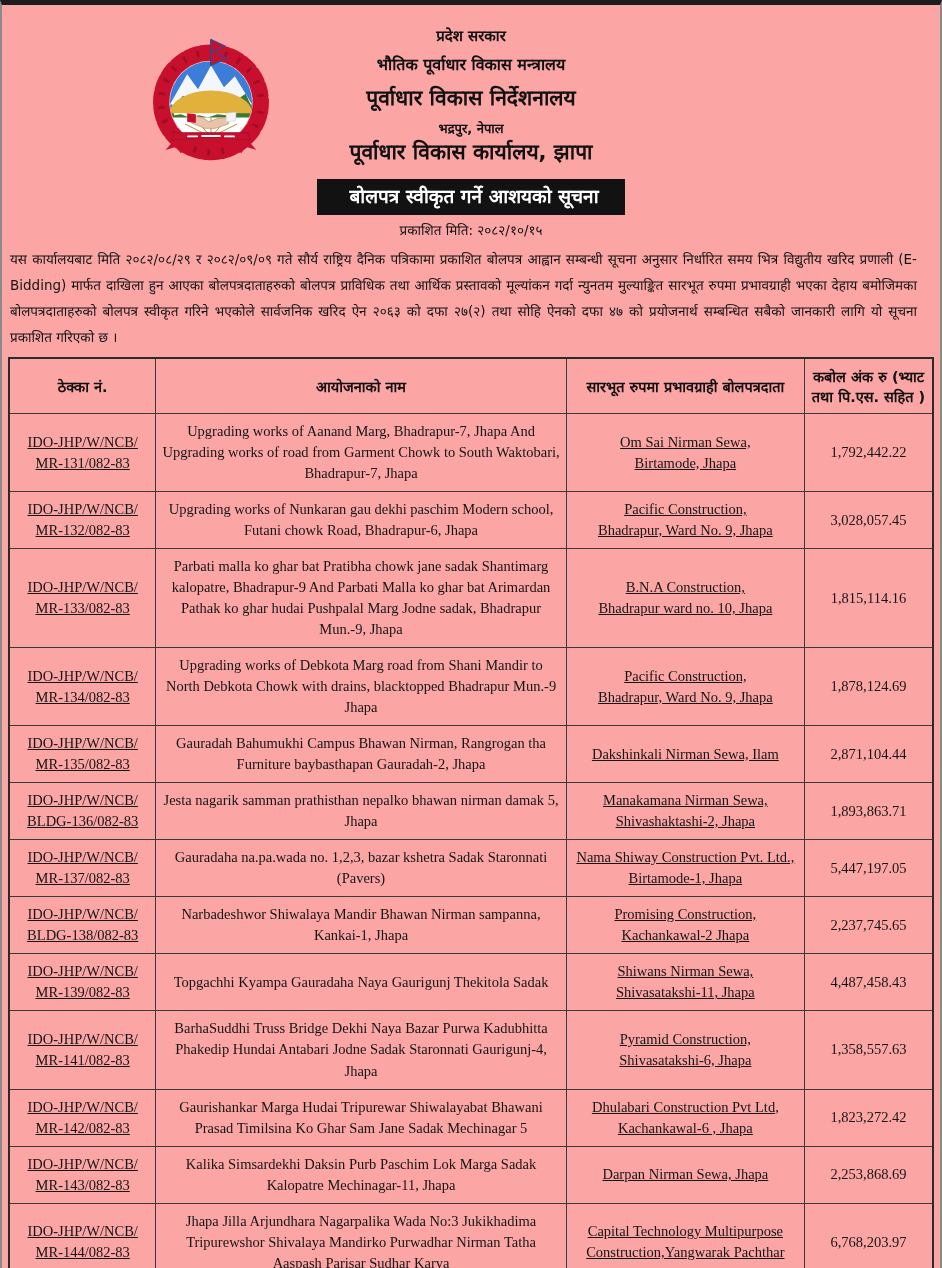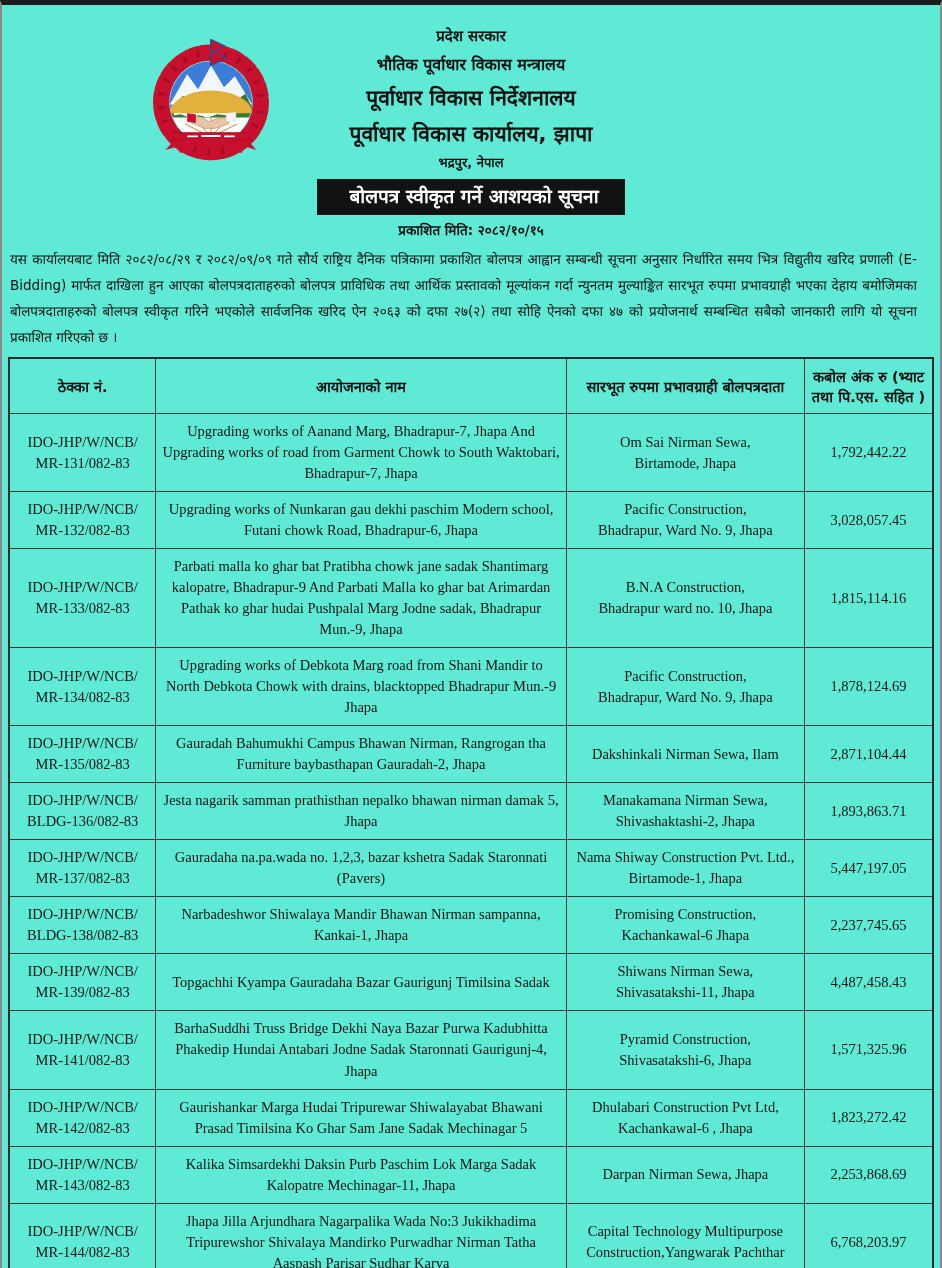--- a/index.html
+++ b/index.html
@@ -9,21 +9,21 @@
     font-family: "DejaVu Sans", sans-serif;
     color: #1a1a1a;
     position: relative;
     overflow: hidden;
   }
   .page {
     width: 942px; height: 1268px;
     border-top: 5px solid #1c1c1e;
     border-left: 2px solid #8a8a8a;
     border-right: 2px solid #8a8a8a;
-    background: #5eead4;
+    background: #fca5a5;
     position: relative;
     padding: 6px 6px 0 6px;
   }
   
   .letterhead { position: relative; height: 160px; }
   .emblem-wrap {
     position: absolute; left: 138px; top: 22px;
     width: 130px; height: 130px;
   }
   .head-lines { text-align: center; padding-top: 14px; }
@@ -35,21 +35,21 @@
   .hl-5 { font-size: 13px; }
   
   .banner-row { text-align: center; margin-top: 8px; }
   .banner {
     display: inline-block;
     background: #121212; color: #ffffff;
     font-weight: bold; font-size: 19px;
     padding: 4px 26px 6px 32px;
   }
   .published {
-    text-align: center; font-weight: bold;
+    text-align: center; font-weight: normal;
     font-size: 13.5px; margin-top: 6px; color: #111;
   }
   
   .intro {
     margin: 8px 17px 6px 2px;
     font-size: 13.5px; line-height: 1.92;
     text-align: justify; color: #141414;
   }
   
   table.tenders {
@@ -65,21 +65,21 @@
   table.tenders th {
     font-size: 14.5px; font-weight: bold;
     height: 56px; color: #111;
     font-family: "DejaVu Sans", sans-serif;
   }
   table.tenders td {
     font-family: "Liberation Serif", "DejaVu Serif", serif;
     font-size: 14.5px; color: #151515;
     line-height: 1.45;
   }
-  td.pre { white-space: pre-line; }
+  td.pre { white-space: pre-line; text-decoration: underline; }
   col.c-no { width: 15.9%; }
   col.c-project { width: 44.4%; }
   col.c-bidder { width: 25.8%; }
   col.c-amount { width: 13.9%; }
 </style>
 </head>
 <body>
 
 <div class="page">
 
@@ -123,22 +123,22 @@
 
         <line x1="60" y1="6" x2="60" y2="30" stroke="#5a3b22" stroke-width="1.6"></line>
         <path d="M60,6 l13,6 -13,6 z" fill="#c8102e" stroke="#2b4b9b" stroke-width="1"></path>
         <path d="M60,16 l14,7 -14,7 z" fill="#c8102e" stroke="#2b4b9b" stroke-width="1"></path>
       </svg>
     </div>
     <div class="head-lines">
       <div class="head-line hl-1">प्रदेश सरकार</div>
       <div class="head-line hl-2">भौतिक पूर्वाधार विकास मन्त्रालय</div>
       <div class="head-line hl-3">पूर्वाधार विकास निर्देशनालय</div>
+      <div class="head-line hl-5">भद्रपुर, नेपाल</div>
       <div class="head-line hl-4">पूर्वाधार विकास कार्यालय, झापा</div>
-      <div class="head-line hl-5">भद्रपुर, नेपाल</div>
     </div>
   </header>
 
   <div class="banner-row">
     <span class="banner">बोलपत्र स्वीकृत गर्ने आशयको सूचना</span>
   </div>
 
   <div class="published">प्रकाशित मिति: २०८२/१०/१५</div>
 
   <p class="intro">यस कार्यालयबाट मिति २०८२/०८/२९ र २०८२/०९/०९ गते सौर्य राष्ट्रिय दैनिक पत्रिकामा प्रकाशित बोलपत्र आह्वान सम्बन्धी सूचना अनुसार निर्धारित समय भित्र विद्युतीय खरिद प्रणाली (E-Bidding) मार्फत दाखिला हुन आएका बोलपत्रदाताहरुको बोलपत्र प्राविधिक तथा आर्थिक प्रस्तावको मूल्यांकन गर्दा न्युनतम मुल्याङ्कित सारभूत रुपमा प्रभावग्राही भएका देहाय बमोजिमका बोलपत्रदाताहरुको बोलपत्र स्वीकृत गरिने भएकोले सार्वजनिक खरिद ऐन २०६३ को दफा २७(२) तथा सोहि ऐनको दफा ४७ को प्रयोजनार्थ सम्बन्धित सबैको जानकारी लागि यो सूचना प्रकाशित गरिएको छ ।</p>
@@ -211,38 +211,38 @@
 MR-137/082-83</td>
           <td>Gauradaha na.pa.wada no. 1,2,3, bazar kshetra Sadak Staronnati (Pavers)</td>
           <td class="pre">Nama Shiway Construction Pvt. Ltd., Birtamode-1, Jhapa</td>
           <td>5,447,197.05</td>
         </tr>
         <tr>
           <td class="pre">IDO-JHP/W/NCB/
 BLDG-138/082-83</td>
           <td>Narbadeshwor Shiwalaya Mandir Bhawan Nirman sampanna, Kankai-1, Jhapa</td>
           <td class="pre">Promising Construction,
-Kachankawal-6 Jhapa</td>
+Kachankawal-2 Jhapa</td>
           <td>2,237,745.65</td>
         </tr>
         <tr>
           <td class="pre">IDO-JHP/W/NCB/
 MR-139/082-83</td>
-          <td>Topgachhi Kyampa Gauradaha Bazar Gaurigunj Timilsina Sadak</td>
+          <td>Topgachhi Kyampa Gauradaha Naya Gaurigunj Thekitola Sadak</td>
           <td class="pre">Shiwans Nirman Sewa,
 Shivasatakshi-11, Jhapa</td>
           <td>4,487,458.43</td>
         </tr>
         <tr>
           <td class="pre">IDO-JHP/W/NCB/
 MR-141/082-83</td>
           <td>BarhaSuddhi Truss Bridge Dekhi Naya Bazar Purwa Kadubhitta Phakedip Hundai Antabari Jodne Sadak Staronnati Gaurigunj-4, Jhapa</td>
           <td class="pre">Pyramid Construction,
 Shivasatakshi-6, Jhapa</td>
-          <td>1,571,325.96</td>
+          <td>1,358,557.63</td>
         </tr>
         <tr>
           <td class="pre">IDO-JHP/W/NCB/
 MR-142/082-83</td>
           <td>Gaurishankar Marga Hudai Tripurewar Shiwalayabat Bhawani Prasad Timilsina Ko Ghar Sam Jane Sadak Mechinagar 5</td>
           <td class="pre">Dhulabari Construction Pvt Ltd,
 Kachankawal-6 , Jhapa</td>
           <td>1,823,272.42</td>
         </tr>
         <tr>

